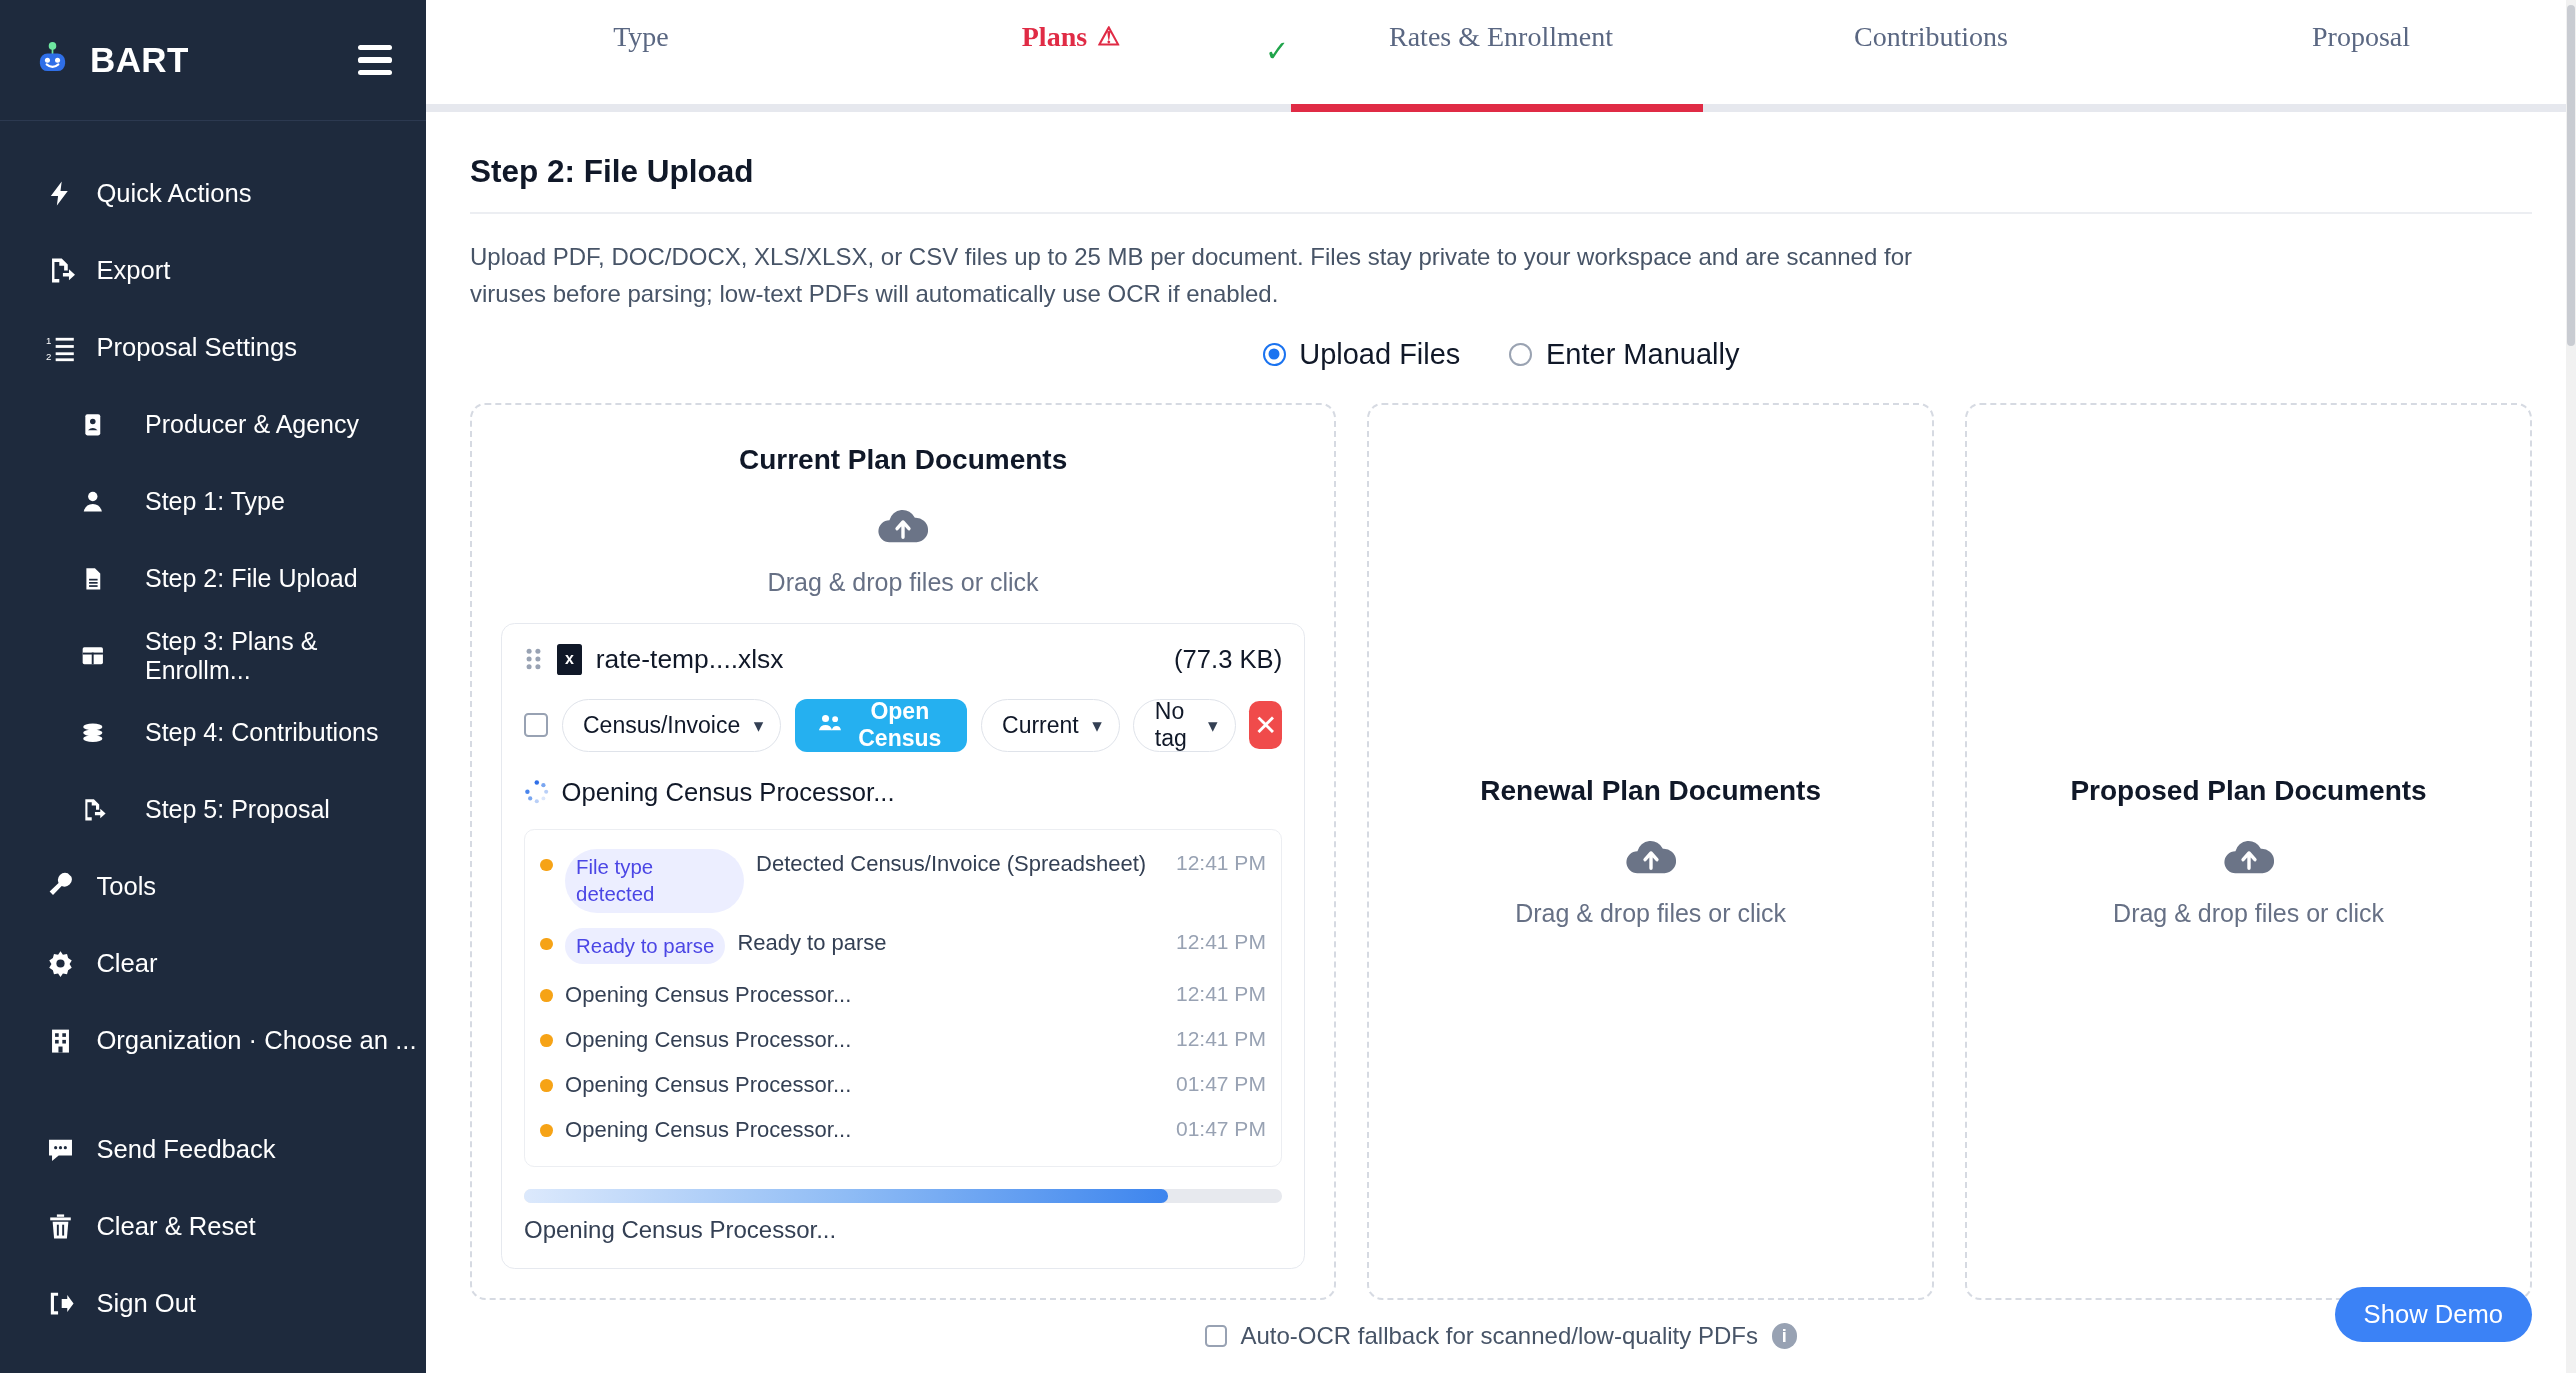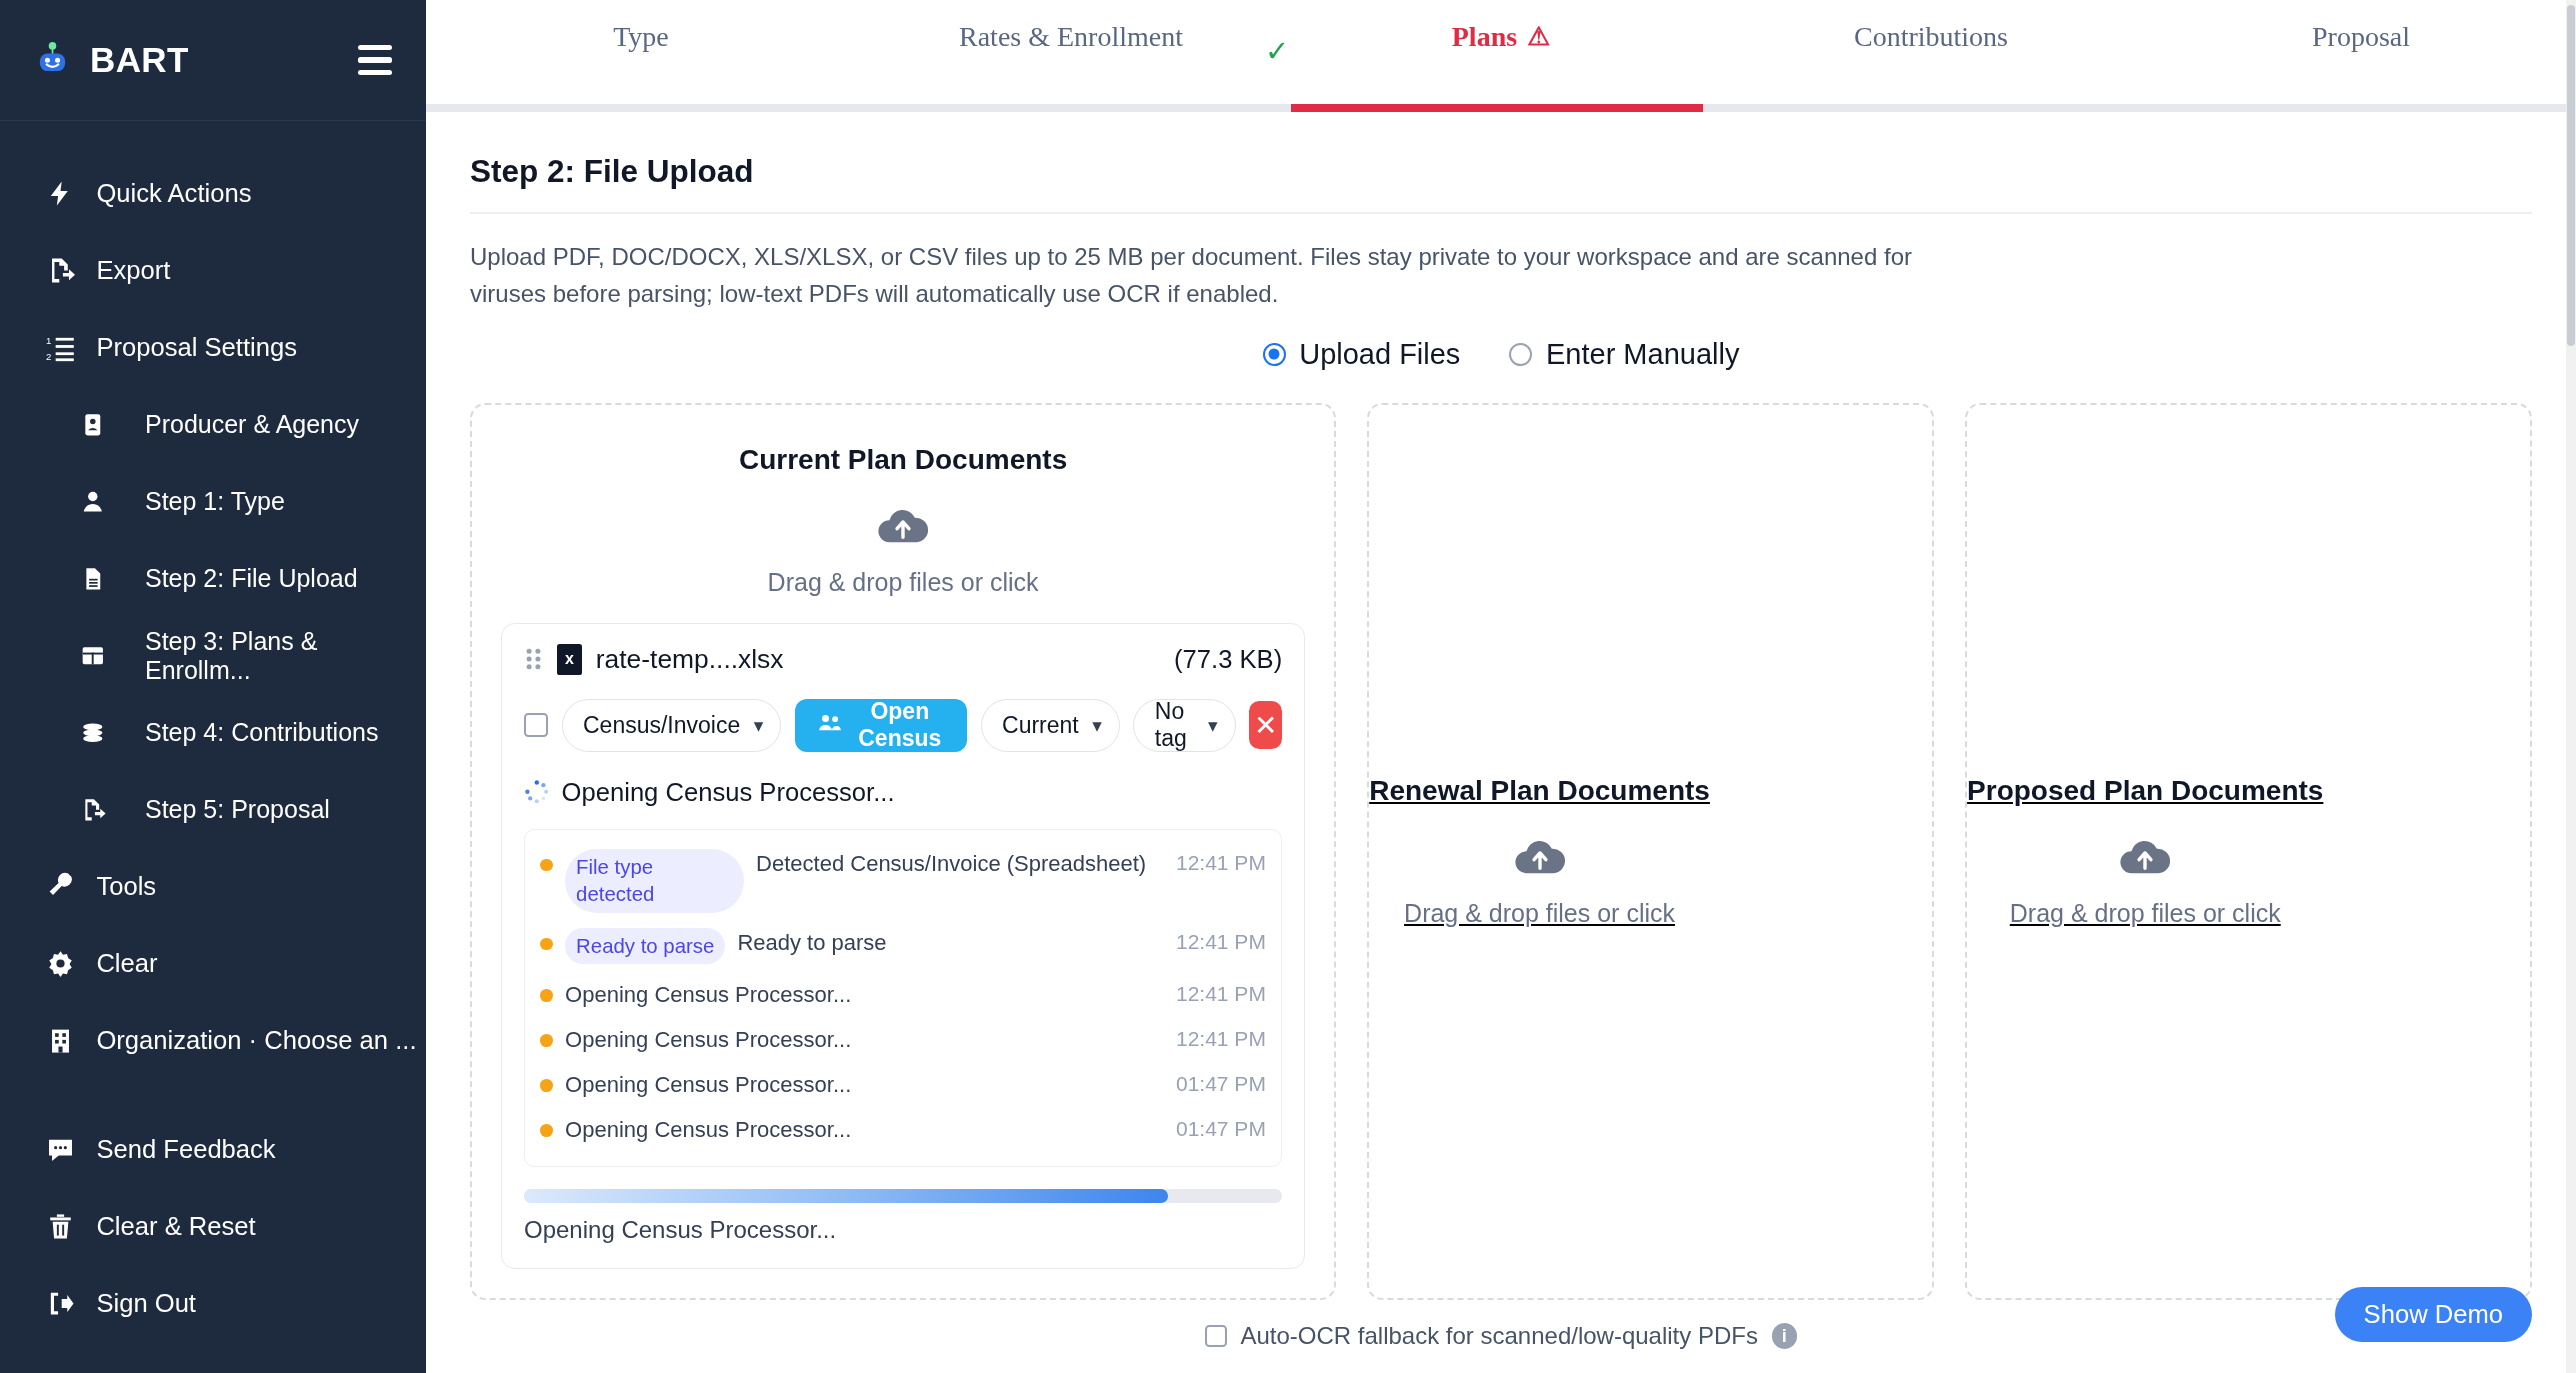--- a/index.html
+++ b/index.html
@@ -103,21 +103,21 @@
 
   
   .zones { display: flex; gap: 31px; padding: 6.8px 0 0 0; }
   .zone {
     flex: 1 1 0; min-height: 860px;
     border: 2.6px dashed #d6dae2; border-radius: 15.3px;
     position: relative; background: #fff;
     display: flex; flex-direction: column;
     cursor: pointer;
   }
-  .zone.empty { align-items: flex-start; justify-content: center; text-decoration: underline; }
+  .zone.empty { align-items: center; justify-content: center; }
   .zone-inner-centered { text-align: center; }
   .zone-title { font-size: 28px; font-weight: 700; color: #101828; }
   .cloud { margin: 27px auto 22px auto; width: 56px; height: 43px; display: block; }
   .zone-hint { font-size: 25px; color: #667085; }
 
   
   .zone.filled { padding: 39px 29px 29px 29px; align-items: center; }
   .zone.filled .zone-head { text-align: center; width: 100%; }
 
   .file-card {
@@ -387,26 +387,26 @@
     </div>
   </aside>
 
   <main class="main">
 
     <div class="tabbar">
       <div class="tabstrip">
         <div class="tab">
           <span>Type</span>
         </div>
-        <div class="tab">
-          <span>Rates &amp; Enrollment</span>
-        </div>
         <div class="tab active">
           <span>Plans</span>
           <span class="warn">⚠</span>
+        </div>
+        <div class="tab">
+          <span>Rates &amp; Enrollment</span>
         </div>
         <div class="tab">
           <span>Contributions</span>
         </div>
         <div class="tab">
           <span>Proposal</span>
         </div>
         <span class="tab-check">✓</span>
         <div class="tab-underline-track"></div>
         <div class="tab-underline"></div>

